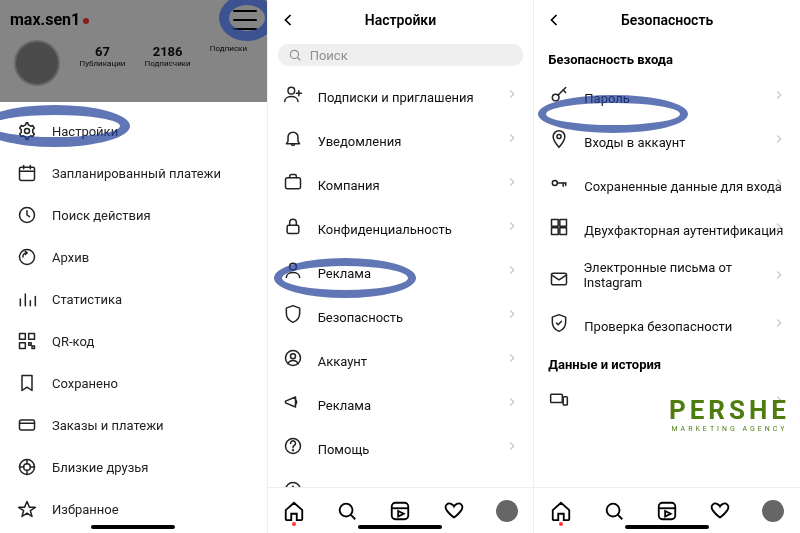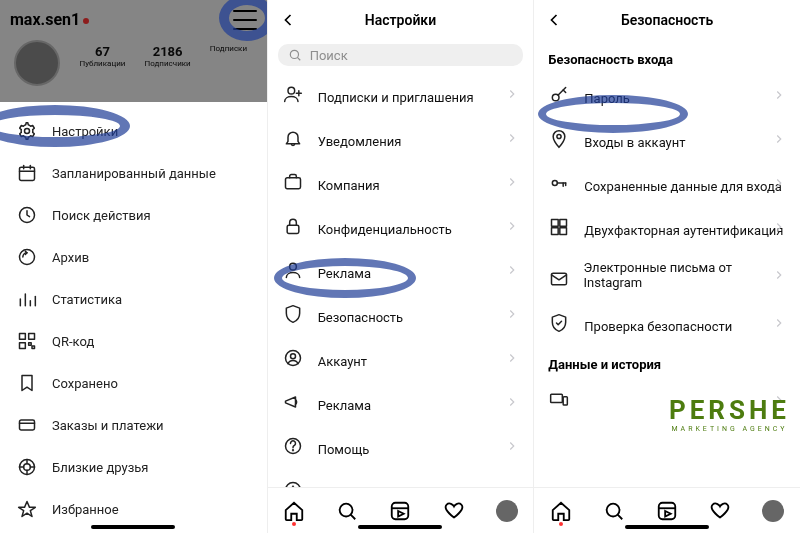--- a/index.html
+++ b/index.html
@@ -220,21 +220,21 @@
         </div>
         <div class="drawer-item">
           <span class="ic">
             <svg width="20" height="20" viewBox="0 0 24 24" fill="none" stroke="#222" stroke-width="1.8" stroke-linecap="round" stroke-linejoin="round">
               <rect x="3" y="5" width="18" height="16" rx="2"></rect>
               <line x1="3" y1="10" x2="21" y2="10"></line>
               <line x1="8" y1="3" x2="8" y2="7"></line>
               <line x1="16" y1="3" x2="16" y2="7"></line>
             </svg>
           </span>
-          <span>Запланированный данные</span>
+          <span>Запланированный платежи</span>
         </div>
         <div class="drawer-item">
           <span class="ic">
             <svg width="20" height="20" viewBox="0 0 24 24" fill="none" stroke="#222" stroke-width="1.8" stroke-linecap="round" stroke-linejoin="round">
               <circle cx="12" cy="12" r="9"></circle>
               <polyline points="12 7 12 12 15 14"></polyline>
             </svg>
           </span>
           <span>Поиск действия</span>
         </div>

